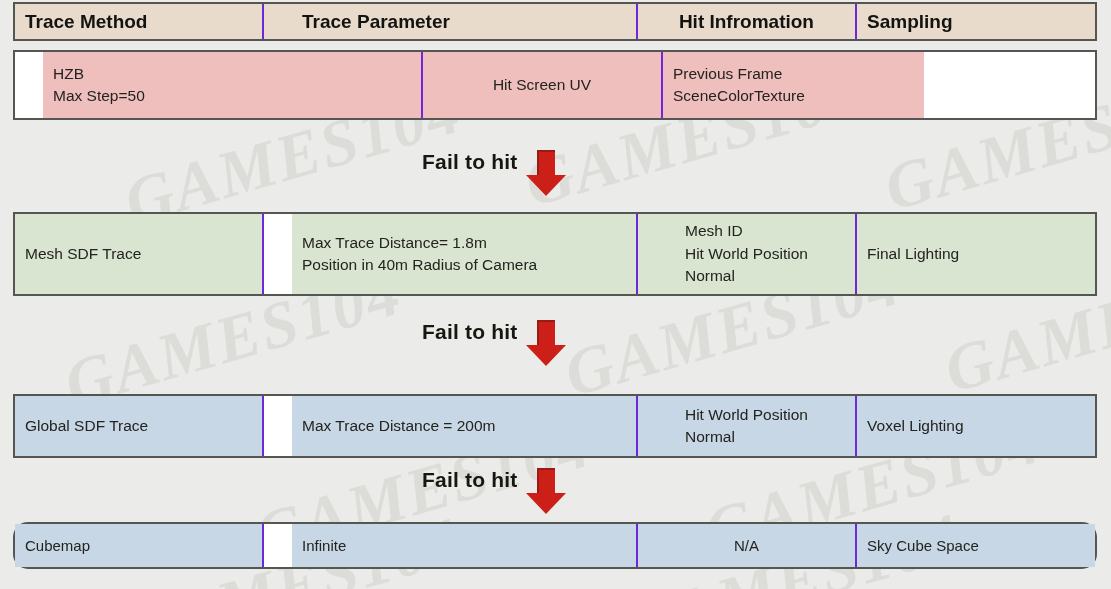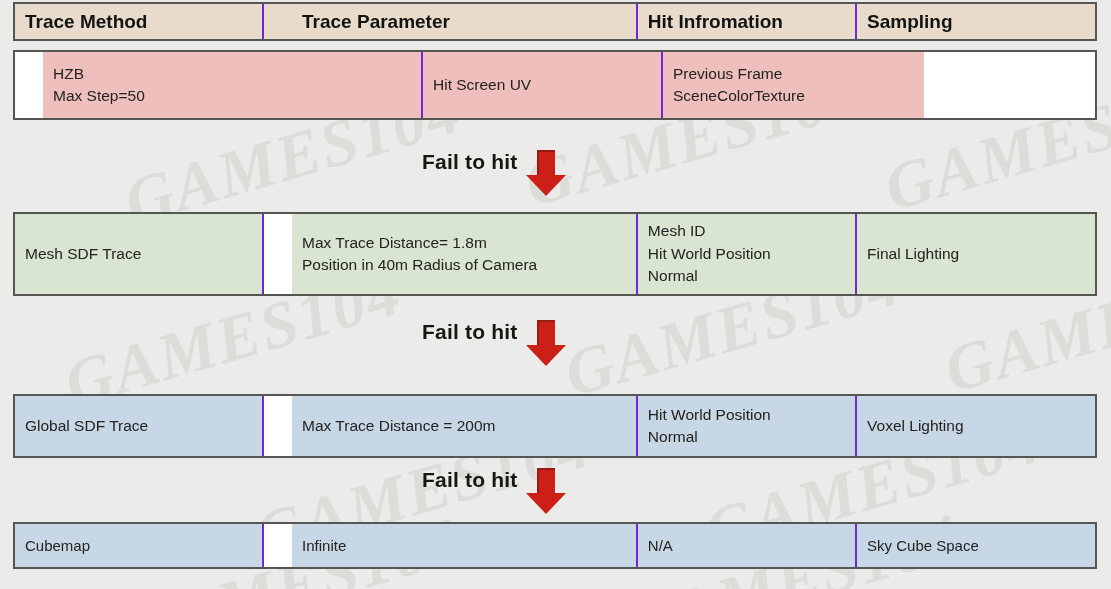--- a/index.html
+++ b/index.html
@@ -67,21 +67,21 @@
     display: flex;
     align-items: center;
     padding: 0 10px;
     border-right: 2px solid #6d28d9;
     overflow: hidden;
   }
   .cell:last-child { border-right: none; }
 
   .c1 { width: 273px; }
   .c2 { width: 380px; margin-left: 28px; }
-  .c3 { width: 240px; }
+  .c3 { width: 240px; justify-content: center; }
   .c4 { width: 261px; }
 
   .cell .txt {
     font-size: 15.5px;
     color: #23231f;
     line-height: 1.45;
     white-space: pre-line;
   }
 
   
@@ -112,20 +112,21 @@
 
   #row-global-sdf {
     top: 394px;
     height: 64px;
   }
   #row-global-sdf .cell { background: #c7d7e6; }
 
   #row-cubemap {
     top: 522px;
     height: 47px;
+    border-radius: 15px;
   }
   #row-cubemap .cell { background: #c7d7e6; }
   #row-cubemap .txt { font-size: 15px; }
 
   
   .connector {
     position: absolute;
     display: flex;
     align-items: flex-start;
     gap: 8px;

